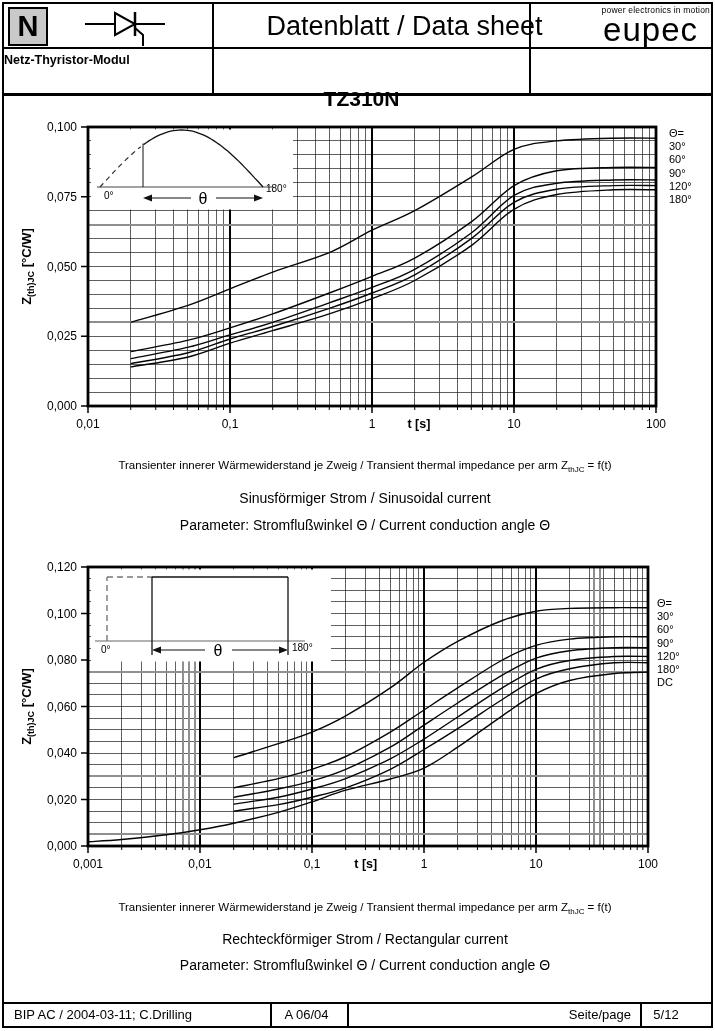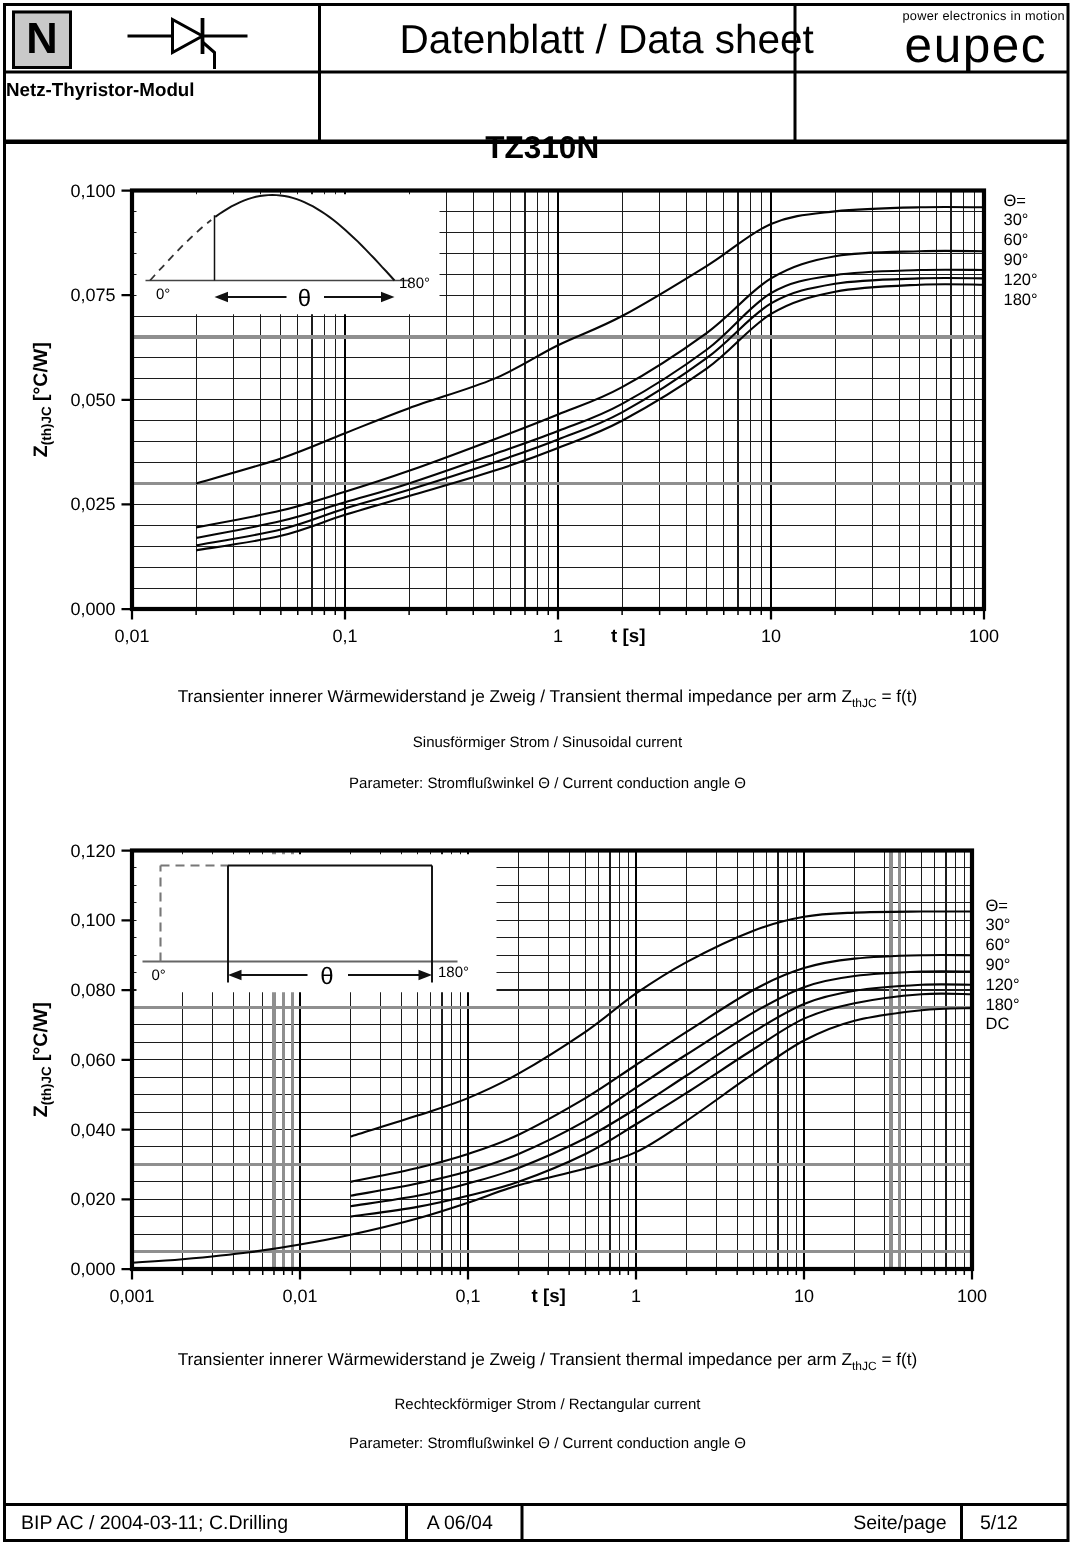--- a/index.html
+++ b/index.html
@@ -10,21 +10,21 @@
   .nbox{position:absolute;left:8px;top:7px;width:40px;height:39px;background:#c9c9c9;border:2px solid #000;box-sizing:border-box;
         font-weight:bold;font-size:29px;text-align:center;line-height:34px;}
   .doc-title{position:absolute;left:213px;top:6px;width:383px;height:40px;line-height:40px;text-align:center;font-size:27px;}
   .part-no{position:absolute;left:213px;top:52px;width:297px;height:40px;line-height:38px;text-align:center;font-size:21px;font-weight:bold;margin-top:28px;}
   .prod{position:absolute;left:4px;top:52px;width:208px;font-weight:bold;font-size:12.5px;line-height:16.5px;}
   .logo{position:absolute;left:530px;top:5px;width:216px;text-align:right;padding-right:0;box-sizing:border-box;}
   .logo .tag{font-size:8.5px;letter-spacing:0.2px;padding-right:36px;}
   .logo .word{font-size:33px;font-weight:normal;letter-spacing:1px;margin-top:-4px;padding-right:48px;}
   .cap{position:absolute;left:20px;width:690px;text-align:center;}
   .cap.b1{font-size:11.5px;font-weight:normal;}
-  .cap.b2{font-size:10px;}
+  .cap.b2{font-size:14px;}
   .cap sub{font-size:8px;}
   .chartsvg{position:absolute;left:5px;width:705px;height:335px;}
   .foot{position:absolute;top:1004px;height:40px;line-height:22px;font-size:13px;}
 </style>
 </head>
 <body>
 
 <div class="frame"></div>
 
 <div class="hline" style="left:3px;top:47px;width:709px;height:2px;"></div>

